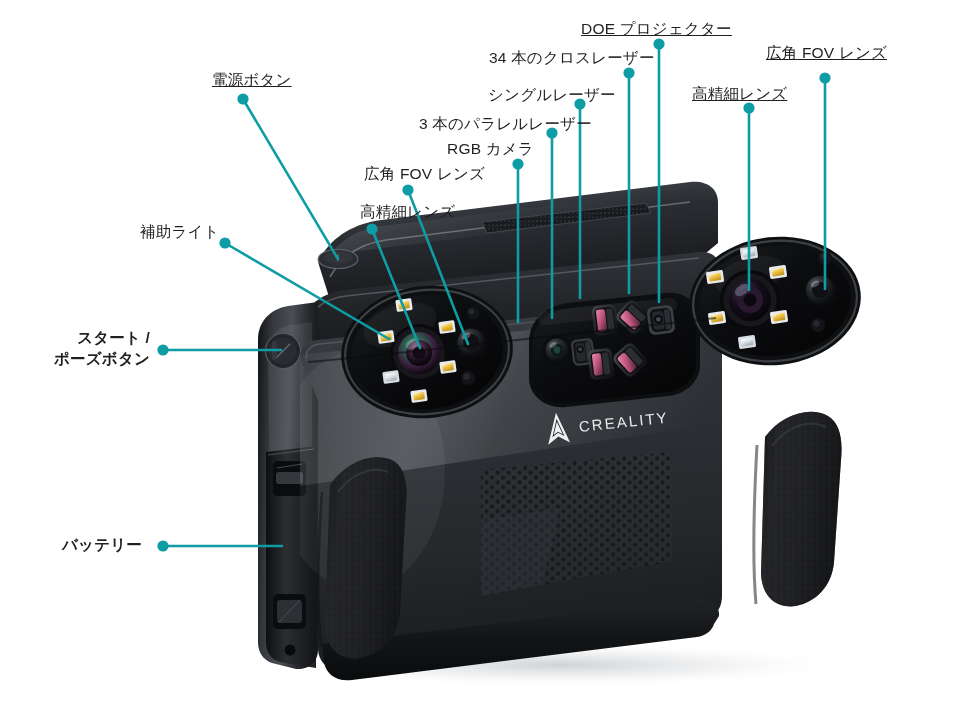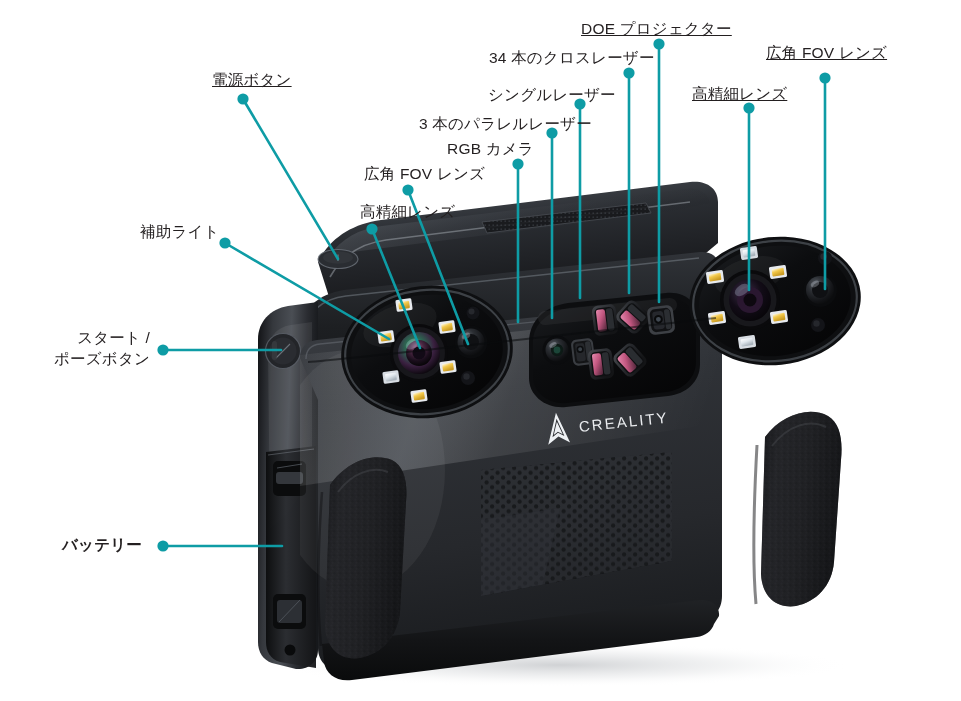--- a/index.html
+++ b/index.html
@@ -14,21 +14,21 @@
     position:absolute;
     color:#231f20;
     font-size:15.5px;
     line-height:20px;
     letter-spacing:0.2px;
     white-space:nowrap;
     font-family:"Liberation Sans","DejaVu Sans",sans-serif;
   }
   .lbl.r{text-align:right;}
   .lbl.l{text-align:left;text-decoration:underline;}
-  .lbl.two{line-height:21px;}
+  .lbl.two{line-height:21px;font-weight:bold;}
   .brandtxt{
     position:absolute;
     color:#e9ebee;
     font-size:15px;
     letter-spacing:2.1px;
     font-weight:400;
     font-family:"Liberation Sans","DejaVu Sans",sans-serif;
   }
 </style>
 </head>

